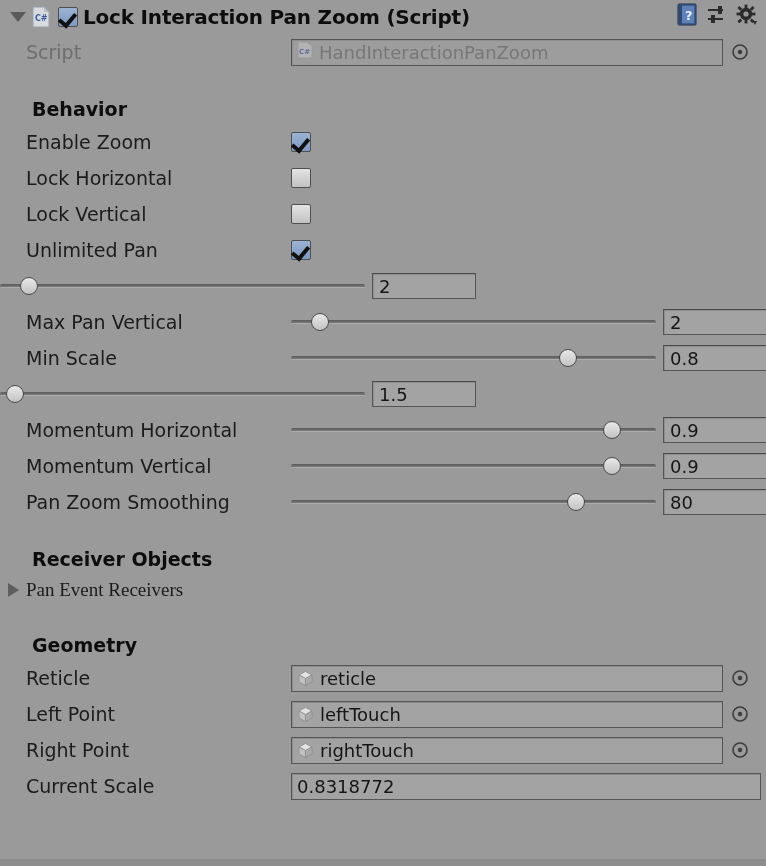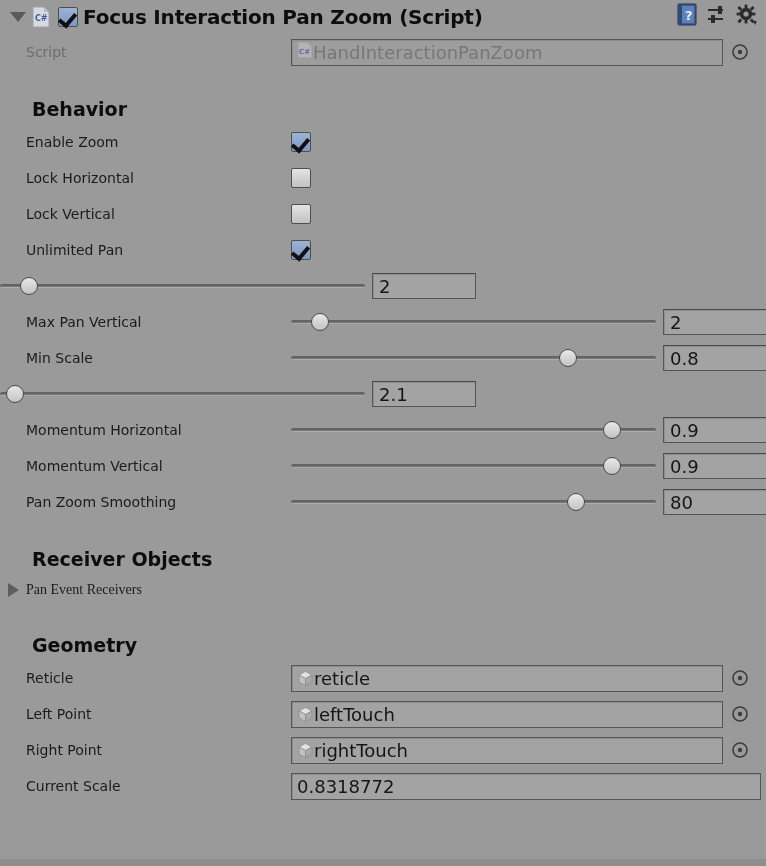--- a/index.html
+++ b/index.html
@@ -73,21 +73,21 @@
     display: flex;
     align-items: center;
     position: relative;
     box-sizing: border-box;
   }
   .row-label {
     width: 291px;
     flex: 0 0 291px;
     padding-left: 26px;
     box-sizing: border-box;
-    font-size: 14px;
+    font-size: 19px;
     color: #1b1b1b;
     white-space: nowrap;
     overflow: hidden;
   }
   .row-label.disabled { color: #6e6e6e; }
   .row-label.indent-foldout {
     padding-left: 26px;
     display: flex;
     align-items: center;
     font-family: Liberation Serif, serif;
@@ -189,21 +189,21 @@
     font-size: 18px;
     color: #151515;
     flex: 0 0 auto;
     overflow: hidden;
     white-space: nowrap;
   }
   .widefield.disabled {
     color: #777;
     background: #9d9d9d;
   }
-  .widefield .objname { margin-left: 0; }
+  .widefield .objname { margin-left: 6px; }
   .picker {
     width: 18px; height: 18px;
     margin-left: 8px;
     flex: 0 0 auto;
   }
 
   
   .cube-icon { width: 17px; height: 17px; flex:0 0 auto; }
 
   .foldout-tri-right {
@@ -233,21 +233,21 @@
     <span class="cs-file-icon">
       <svg width="18" height="22" viewBox="0 0 18 22">
         <path d="M1 1 h11 l5 5 v15 h-16 z" fill="#d7dbe0" stroke="#9aa0a8" stroke-width="1"></path>
         <path d="M12 1 l5 5 h-5 z" fill="#b8bec6"></path>
         <text x="3" y="15" font-family="DejaVu Sans, sans-serif" font-size="8" fill="#3a5a9c" font-weight="bold">C#</text>
       </svg>
     </span>
 
     <span class="hdr-check cbox on"></span>
 
-    <span class="comp-title">Focus Interaction Pan Zoom (Script)</span>
+    <span class="comp-title">Lock Interaction Pan Zoom (Script)</span>
 
     <span class="hdr-icons">
       <span>
         <svg width="22" height="24" viewBox="0 0 22 24">
           <rect x="2" y="1" width="18" height="21" rx="1" fill="#3e5f91" stroke="#22304a" stroke-width="1"></rect>
           <rect x="4" y="3" width="14" height="17" rx="1" fill="#5d81b8"></rect>
           <rect x="2" y="1" width="4" height="21" fill="#2f4a73"></rect>
           <text x="9" y="17" font-family="DejaVu Sans, sans-serif" font-size="13" fill="#e8eef8" font-weight="bold">?</text>
         </svg>
       </span>
@@ -346,21 +346,21 @@
       <span class="knob" style="left: 76%;"></span>
     </span>
     <span class="numfield">0.8</span>
   </div>
 
   <div class="row">
     <span class="slider">
       <span class="track"></span>
       <span class="knob" style="left: 4%;"></span>
     </span>
-    <span class="numfield">2.1</span>
+    <span class="numfield">1.5</span>
   </div>
 
   <div class="row">
     <span class="row-label">Momentum Horizontal</span>
     <span class="slider">
       <span class="track"></span>
       <span class="knob" style="left: 88%;"></span>
     </span>
     <span class="numfield">0.9</span>
   </div>

